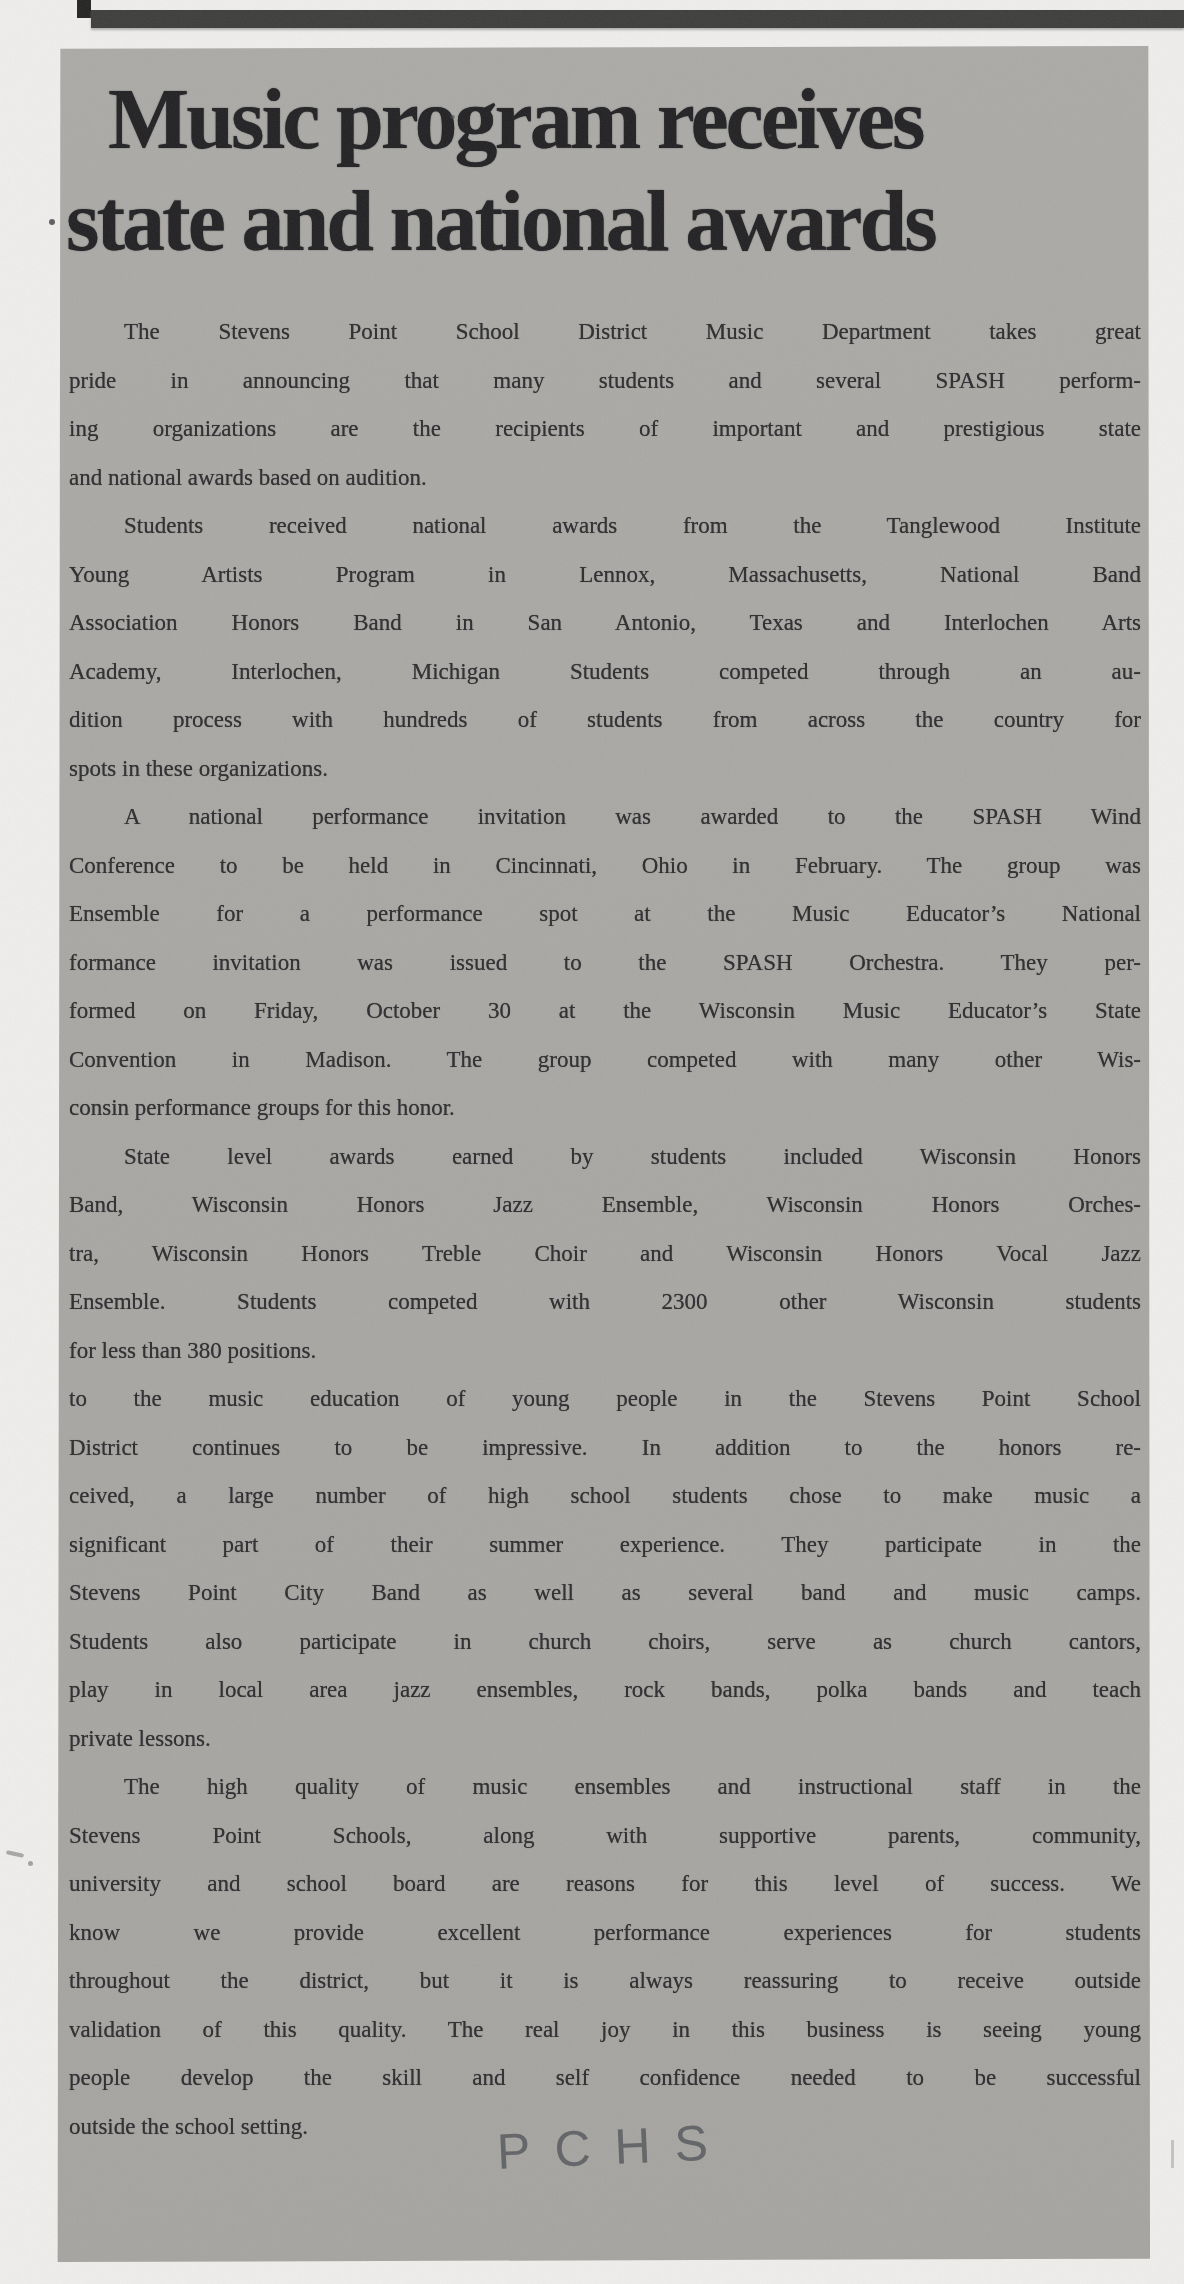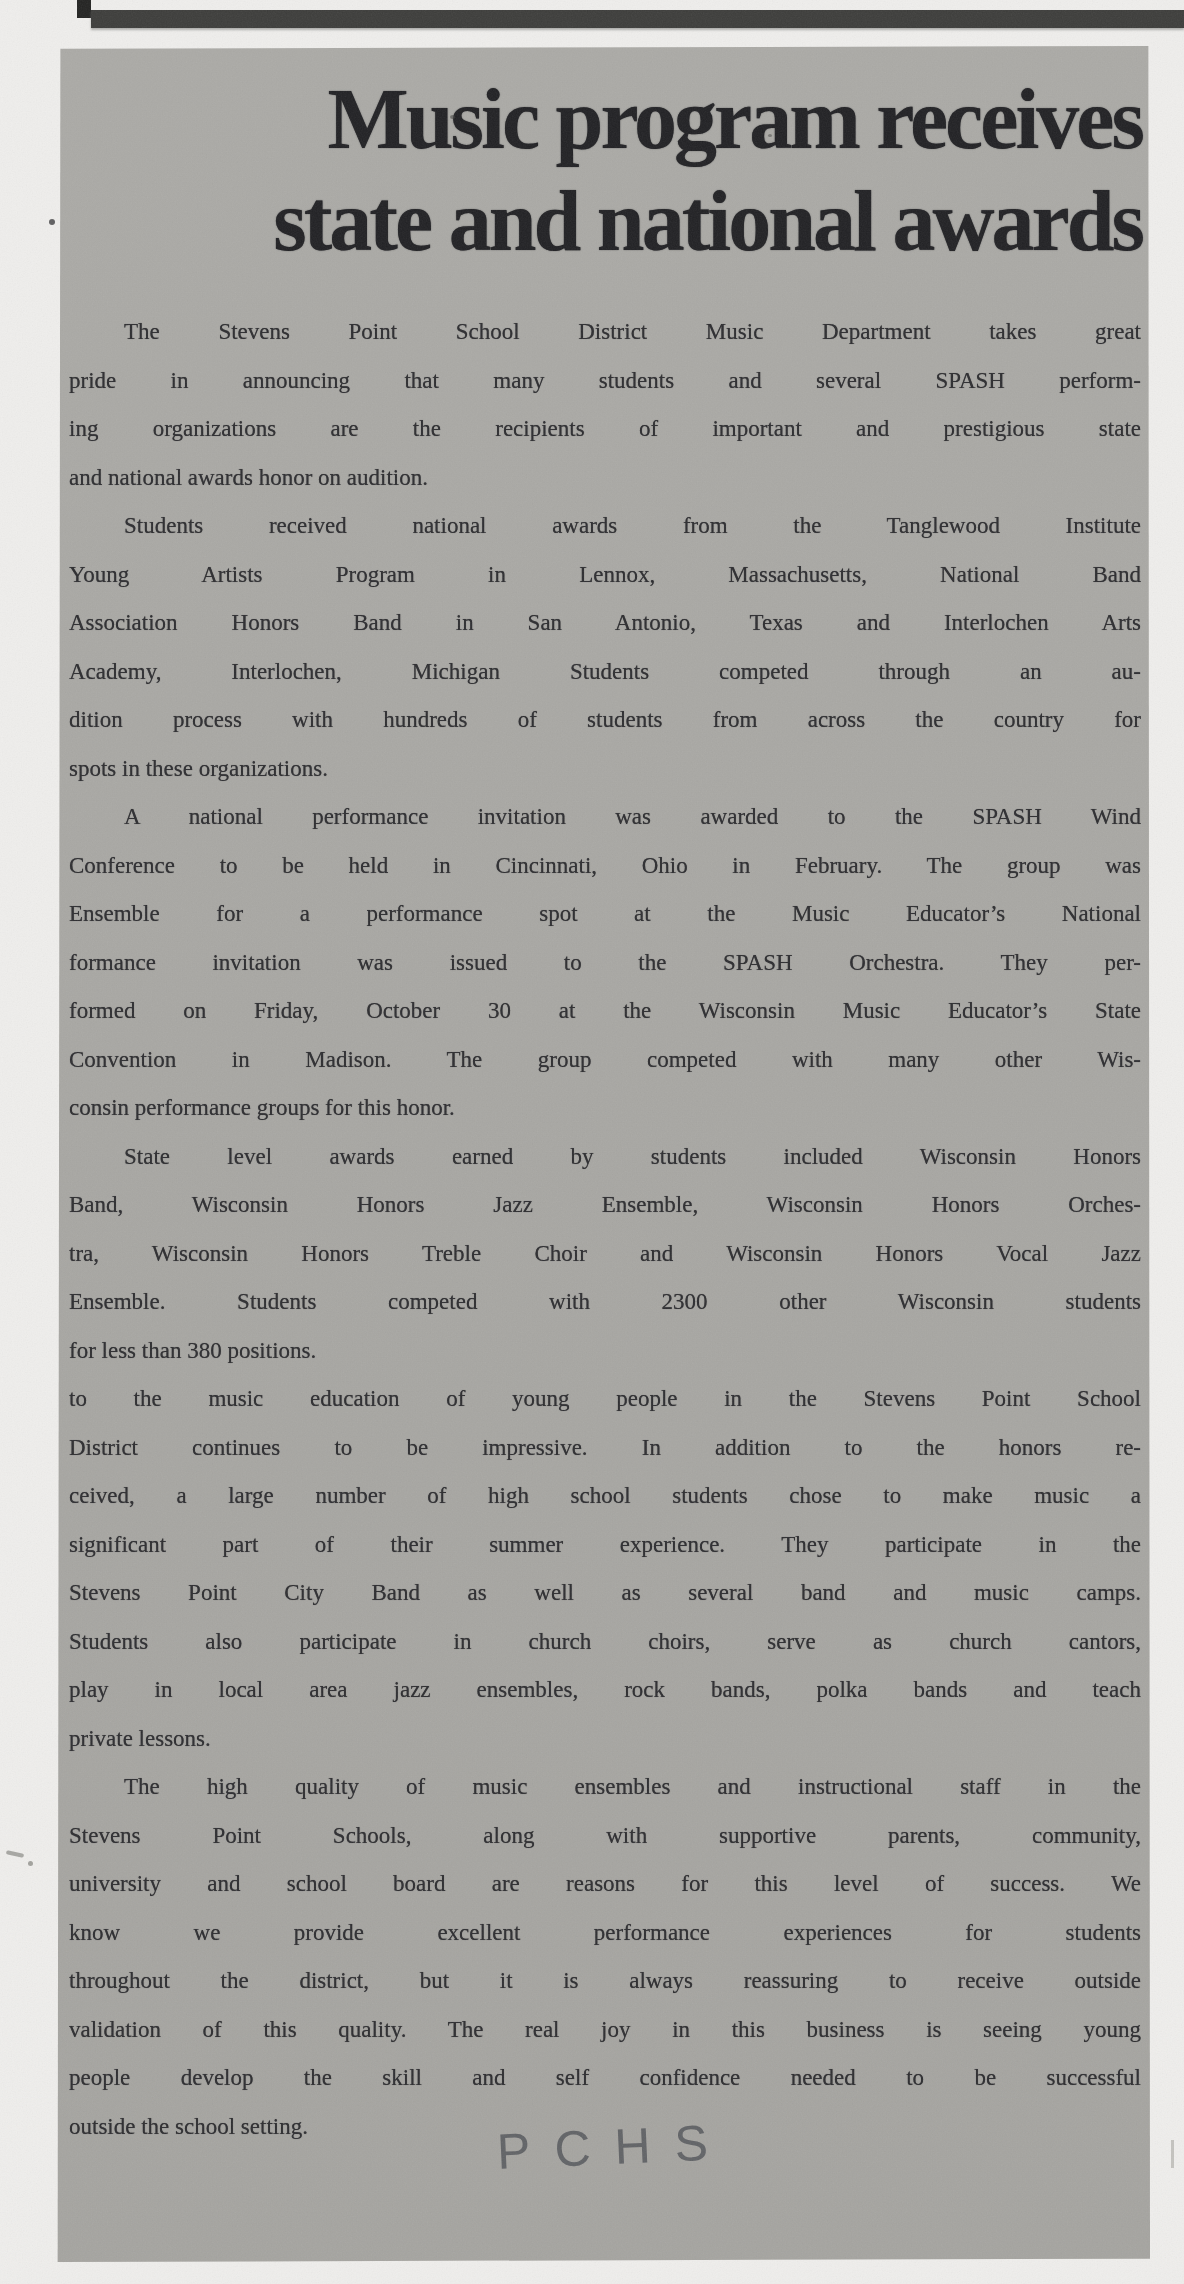--- a/index.html
+++ b/index.html
@@ -23,21 +23,20 @@
   
   .clip {
     position: absolute; left: 56px; top: 46px; width: 1094px; height: 2216px;
     background: linear-gradient(178deg, #abaaa6 0%, #a8a7a3 45%, #a5a4a0 100%);
     clip-path: polygon(0.4% 0.12%, 99.85% 0%, 100% 99.85%, 0.15% 100%);
   }
   .headline {
     position: absolute; top: 22px; left: 10px; right: 8px;
     color: #212124;
     font-weight: 700;
-    text-align: right;
   }
   .h-line {
     font-size: 86px; line-height: 102px; letter-spacing: -3px;
     text-shadow: 0 0 1.2px rgba(30,30,34,0.8);
     white-space: nowrap;
   }
   .h-line.indented { padding-left: 42px; }
   .article {
     position: absolute; top: 262px; left: 13px; width: 1072px;
     color: #2d2d30;
@@ -86,21 +85,21 @@
 
 <div class="clip">
   <div class="headline">
     <div class="h-line indented">Music program receives</div>
     <div class="h-line">state and national awards</div>
   </div>
   <div class="article">
       <div class="line first">The Stevens Point School District Music Department takes great</div>
       <div class="line">pride in announcing that many students and several SPASH perform-</div>
       <div class="line">ing organizations are the recipients of important and prestigious state</div>
-      <div class="line last">and national awards honor on audition.</div>
+      <div class="line last">and national awards based on audition.</div>
       <div class="line first">Students received national awards from the Tanglewood Institute</div>
       <div class="line">Young Artists Program in Lennox, Massachusetts, National Band</div>
       <div class="line">Association Honors Band in San Antonio, Texas and Interlochen Arts</div>
       <div class="line">Academy, Interlochen, Michigan  Students competed through an au-</div>
       <div class="line">dition process with hundreds of students from across the country for</div>
       <div class="line last">spots in these organizations.</div>
       <div class="line first">A national performance invitation was awarded to the SPASH Wind</div>
       <div class="line">Conference to be held in Cincinnati, Ohio in February.  The group was</div>
       <div class="line">Ensemble for a performance spot at the Music Educator’s National</div>
       <div class="line">formance invitation was issued to the SPASH Orchestra.  They per-</div>

